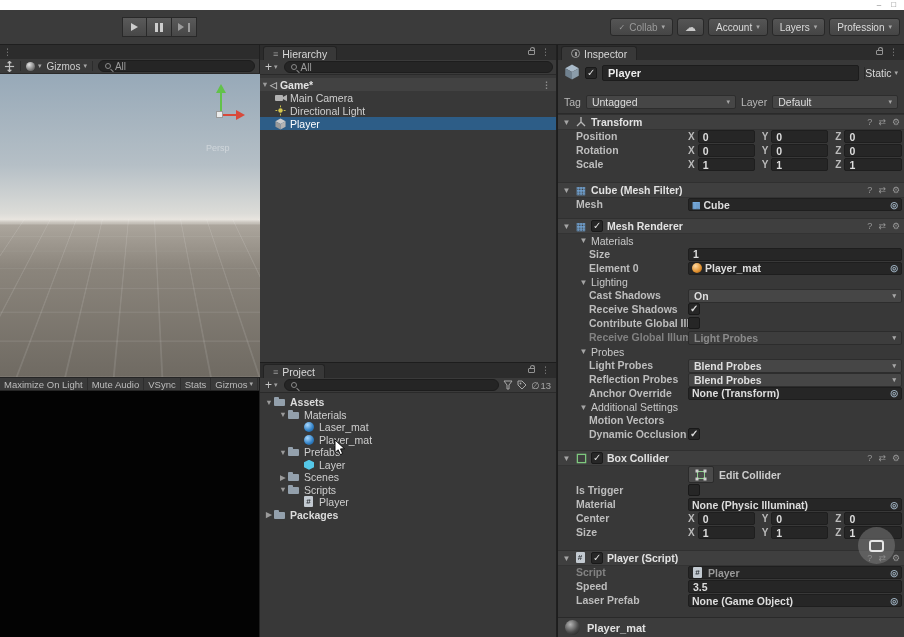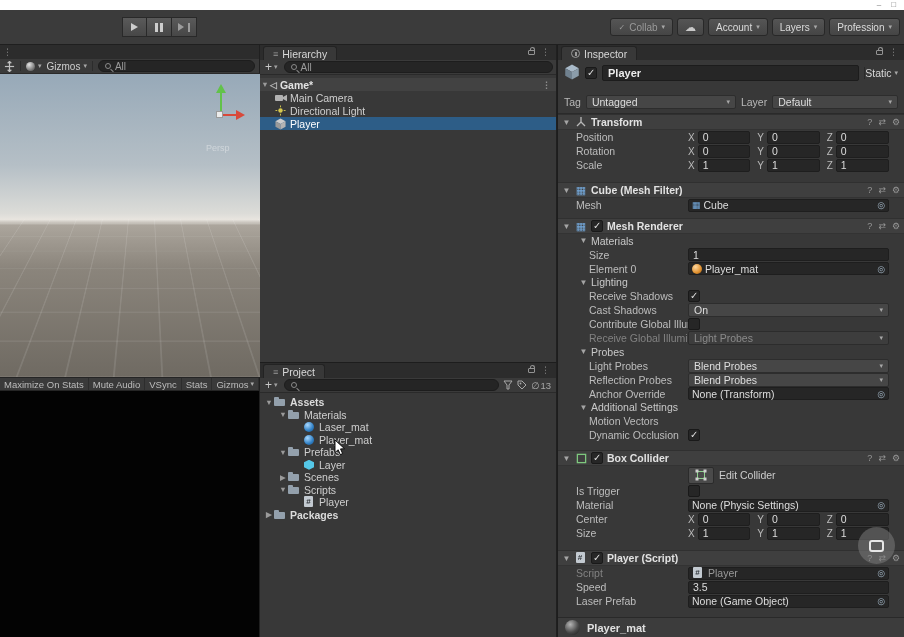--- a/index.html
+++ b/index.html
@@ -116,21 +116,21 @@
   .chk { width:12px; height:12px; background:#262626; border:1px solid #191919; border-radius:2px; position:relative; flex:0 0 auto; }
   .chk[data-checked="true"]::after { content:"✓"; position:absolute; left:1px; top:-1px; font-size:10px; color:#dddddd; }
 
   .components { flex:1; overflow:hidden; }
   .comp-header { height:16px; background:#3f3f3f; border-top:1px solid #303030; border-bottom:1px solid #333333; display:flex; align-items:center; gap:4px; padding:0 4px; }
   .fold { width:9px; font-size:8px; color:#a5a5a5; text-align:center; flex:0 0 auto; }
   .cicon { width:12px; height:12px; flex:0 0 auto; display:flex; align-items:center; justify-content:center; }
   .mesh-glyph { color:#74a9dc; font-size:11px; line-height:12px; }
   .ctitle { font-weight:bold; font-size:10.5px; color:#e2e2e2; }
   .hicons { margin-left:auto; display:flex; gap:6px; color:#969696; font-size:9px; }
-  .prow { display:flex; align-items:center; height:14px; padding-right:15px; font-size:10.5px; }
+  .prow { display:flex; align-items:flex-start; height:14px; padding-right:2px; font-size:10.5px;font-weight:bold; }
   .prow-tall { height:18px; }
   .plabel { width:130px; flex:0 0 auto; padding-left:18px; color:#bdbdbd; white-space:nowrap; overflow:hidden; }
   .ind .plabel { padding-left:31px; }
   .pctrl { flex:1; display:flex; align-items:center; gap:5px; min-width:0; }
   .tfield { flex:1; height:13px; background:#262626; border:1px solid #1e1e1e; border-radius:2px; padding:0 4px; display:flex; align-items:center; color:#dddddd; min-width:0; }
   .ofield { flex:1; height:13px; background:#262626; border:1px solid #1e1e1e; border-radius:2px; padding:0 3px; display:flex; align-items:center; gap:3px; color:#dddddd; min-width:0; }
   .ofield .picker { margin-left:auto; color:#9fb2c2; font-size:9px; }
   .v3 { display:flex; gap:7px; }
   .axis { flex:1; display:flex; align-items:center; gap:3px; min-width:0; }
   .axl { color:#bbbbbb; font-size:10px; flex:0 0 auto; }
@@ -236,21 +236,21 @@
     <span class="gz-y-line"></span>
     <span class="gz-x-line"></span>
     <span class="gz-x-head"></span>
     <span class="gz-center"></span>
   </div>
   <span class="persp-label">Persp</span>
 </div>
 
 <div id="game-toolbar" class="abs">
   <span class="gt-btn">
-      <span>Maximize On Stats</span>
+      <span>Maximize On Light</span>
     </span>
   <span class="gt-btn">
       <span>Mute Audio</span>
     </span>
   <span class="gt-btn">
       <span>VSync</span>
     </span>
   <span class="gt-btn">
       <span>Stats</span>
     </span>
@@ -596,32 +596,32 @@
           <span>Player_mat</span>
           <span class="picker">◎</span>
         </span>
       </div>
     </div>
     <div class="sub-fold">
         <span class="fold">▼</span>
         <span>Lighting</span>
       </div>
     <div class="prow ind">
-      <span class="plabel">Receive Shadows</span>
-      <div class="pctrl">
-          <span class="chk" data-checked="true"></span>
-        </div>
-    </div>
-    <div class="prow ind">
       <span class="plabel">Cast Shadows</span>
       <div class="pctrl">
           <span class="pdrop" style="flex:1;">
             <span>On</span>
             <span class="caret">▾</span>
           </span>
+        </div>
+    </div>
+    <div class="prow ind">
+      <span class="plabel">Receive Shadows</span>
+      <div class="pctrl">
+          <span class="chk" data-checked="true"></span>
         </div>
     </div>
     <div class="prow ind">
       <span class="plabel">Contribute Global Illuminat</span>
       <div class="pctrl">
           <span class="chk" data-checked="false"></span>
         </div>
     </div>
     <div class="prow ind dim">
       <span class="plabel">Receive Global Illuminatio</span>
@@ -712,21 +712,21 @@
     <div class="prow">
       <span class="plabel">Is Trigger</span>
       <div class="pctrl">
           <span class="chk" data-checked="false"></span>
         </div>
     </div>
     <div class="prow">
       <span class="plabel">Material</span>
       <div class="pctrl">
         <span class="ofield">
-          <span>None (Physic Settings)</span>
+          <span>None (Physic Illuminat)</span>
           <span class="picker">◎</span>
         </span>
       </div>
     </div>
     <div class="prow">
       <span class="plabel">Center</span>
       <div class="pctrl v3">
         <span class="axis">
             <span class="axl">X</span>
             <span class="tfield">0</span>

